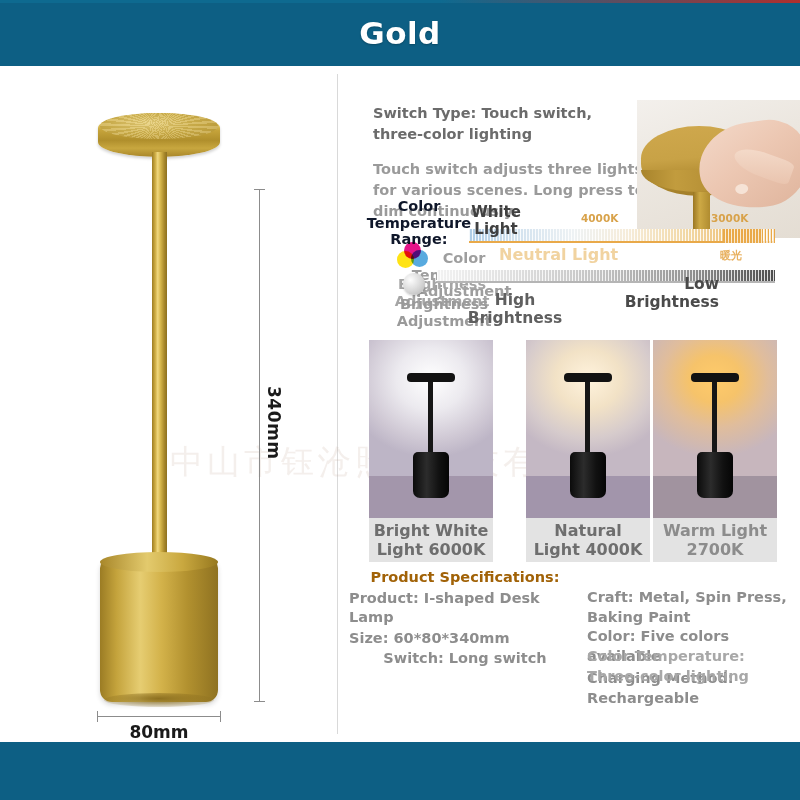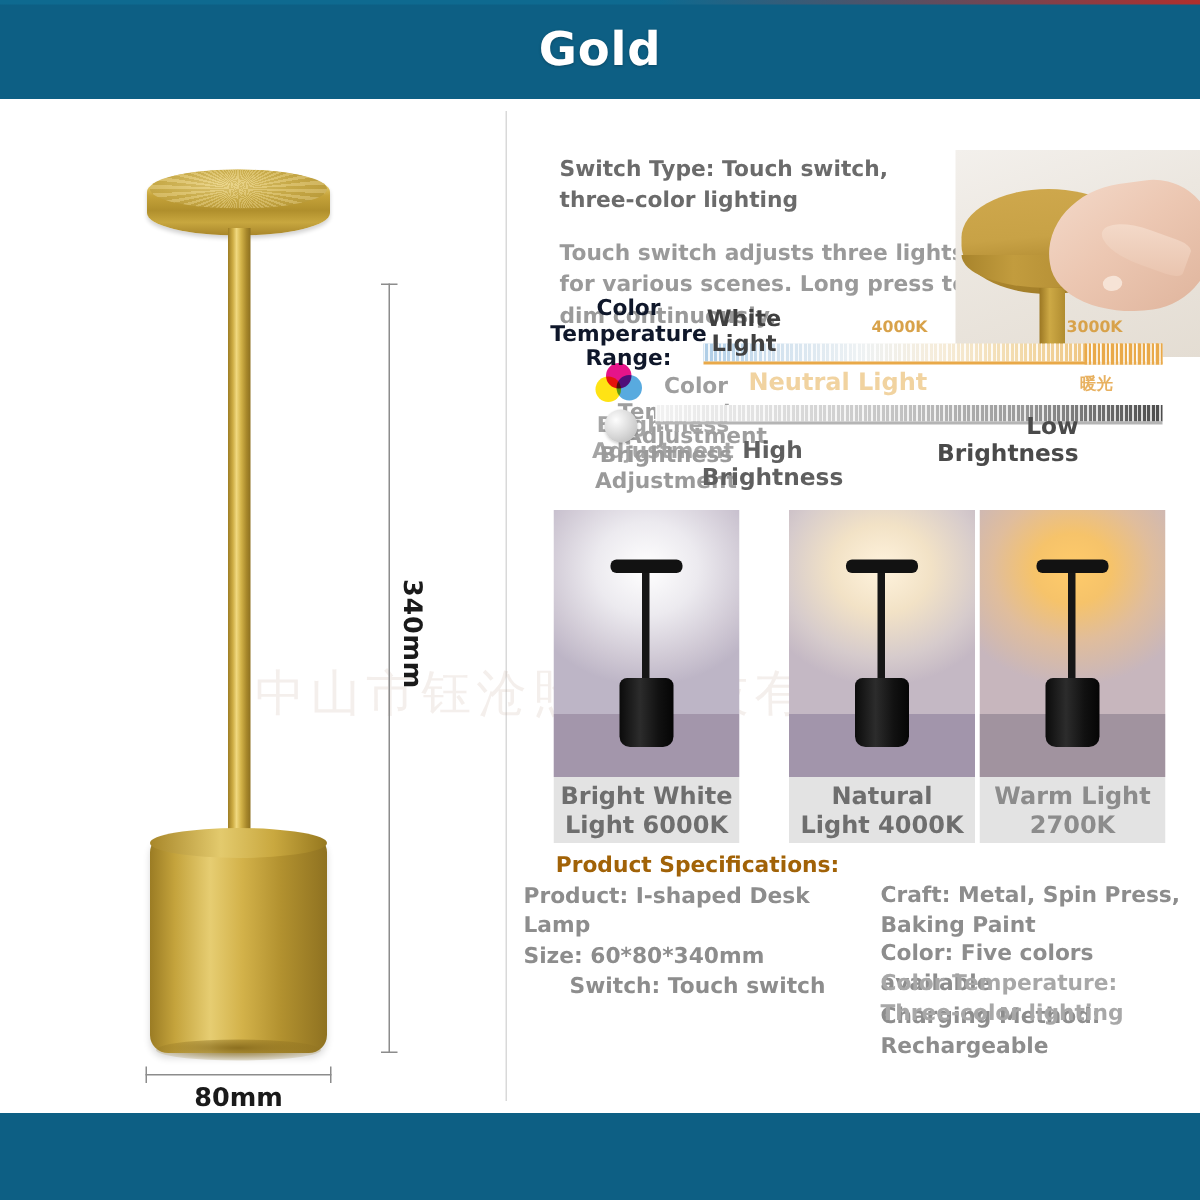--- a/index.html
+++ b/index.html
@@ -414,21 +414,21 @@
           </div>
           <div class="scene-cap">Warm Light 2700K</div>
         </div>
 
       </div>
 
       <div class="spec-left">
         <div class="spec-h">Product Specifications:</div>
         <div class="spec-l">Product: I-shaped Desk Lamp</div>
         <div class="spec-l">Size: 60*80*340mm</div>
-        <div class="spec-l c">Switch: Touch switch</div>
+        <div class="spec-l c">Switch: Long switch</div>
       </div>
 
       <div class="spec-right">
         <div class="spec-r">Craft: Metal, Spin Press, Baking Paint</div>
         <div class="spec-overlap" style="height:42px">
           <div class="spec-r">Color: Five colors available</div>
           <div class="spec-r under">Color Temperature: Three-color lighting</div>
         </div>
         <div class="spec-r">Charging Method: Rechargeable</div>
       </div>

